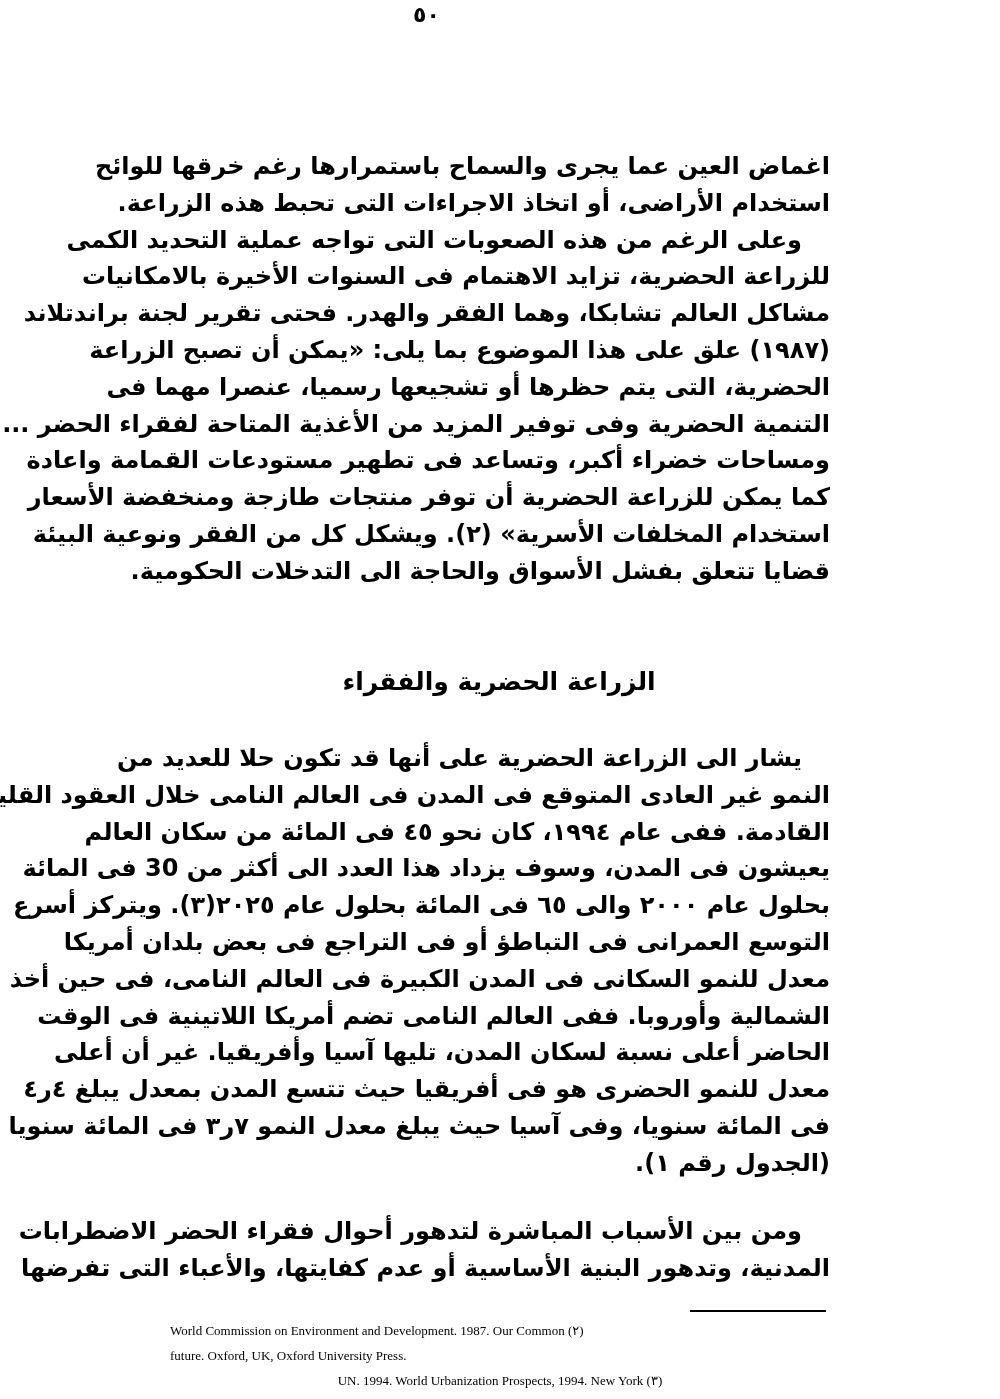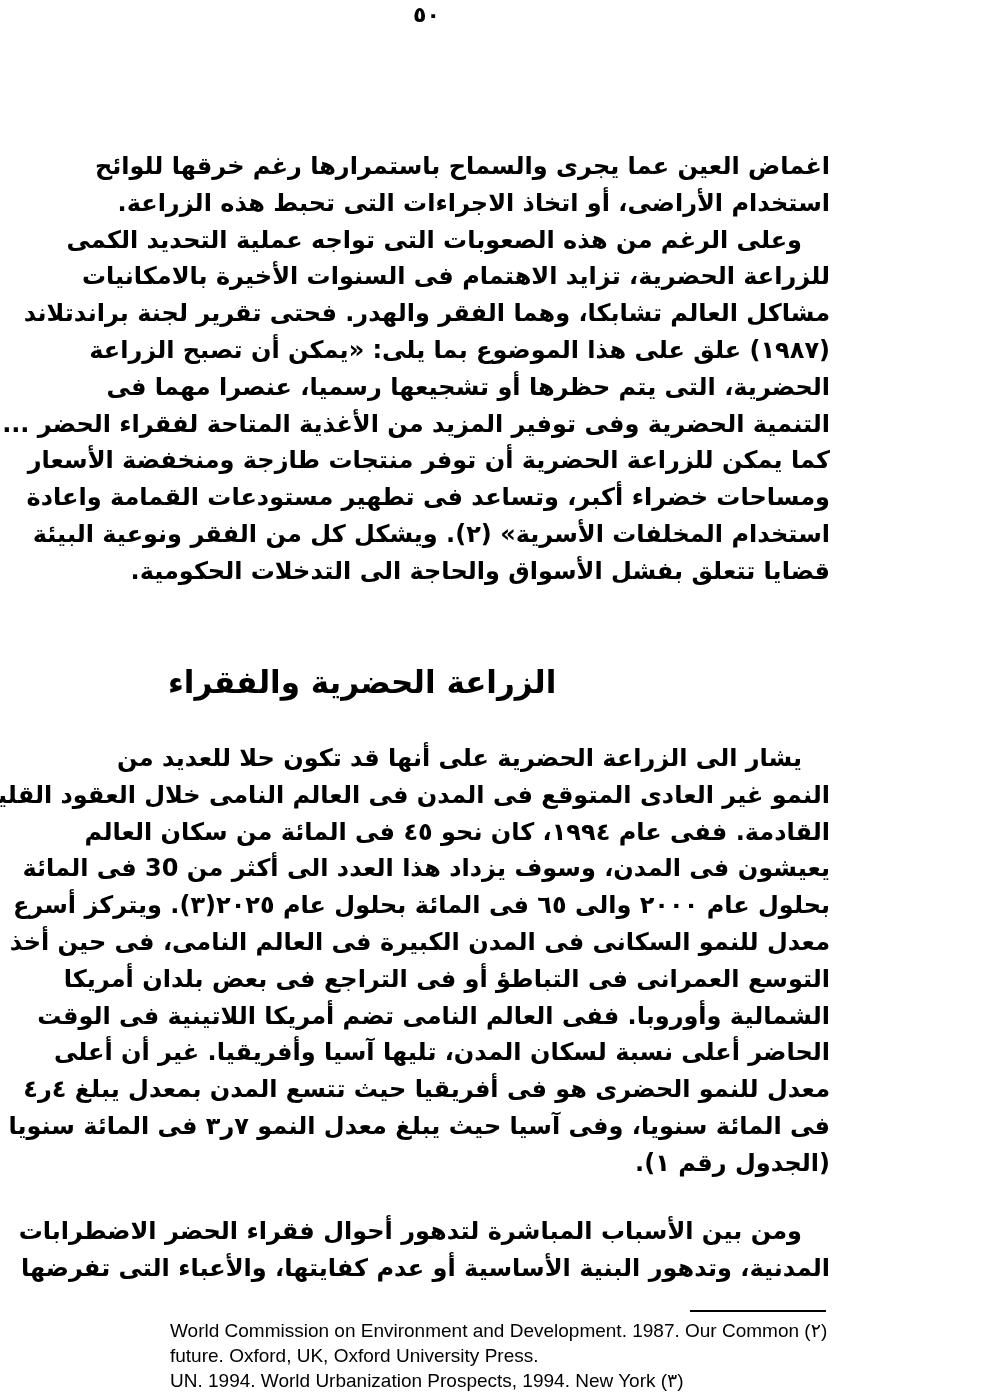--- a/index.html
+++ b/index.html
@@ -53,84 +53,84 @@
     }
     .block-1 { top: 148px; }
     .block-2 { top: 740px; }
     .block-3 { top: 1213px; }
     .heading {
       position: absolute;
       top: 664px;
       left: 168px;
       width: 662px;
       direction: rtl;
-      text-align: left;
+      text-align: center;
       font-family: "DejaVu Sans", sans-serif;
       font-weight: bold;
-      font-size: 31px;
+      font-size: 25px;
       line-height: 36px;
     }
     .footnote-rule {
       position: absolute;
       top: 1310px;
       left: 690px;
       width: 136px;
       height: 2px;
       background: #000000;
     }
     .footnotes {
       position: absolute;
       top: 1318px;
       left: 170px;
       width: 660px;
-      font-family: Liberation Sans, sans-serif;
-      font-size: 19px;
+      font-family: Liberation Serif, serif;
+      font-size: 13px;
       line-height: 25px;
     }
     .fn-line {
       display: block;
       white-space: nowrap;
     }
     .fn-line.rtl-align {
-      text-align: left;
+      text-align: center;
     }
     .fn-line.ltr-align {
       text-align: left;
     }
   </style>
 </head>
 <body>
 
 <div class="page-number">٥٠</div>
 
 <div class="text-block block-1">
   <span class="line">اغماض العين عما يجرى والسماح باستمرارها رغم خرقها للوائح</span>
   <span class="line last">استخدام الأراضى، أو اتخاذ الاجراءات التى تحبط هذه الزراعة.</span>
   <span class="line indent">وعلى الرغم من هذه الصعوبات التى تواجه عملية التحديد الكمى</span>
   <span class="line">للزراعة الحضرية، تزايد الاهتمام فى السنوات الأخيرة بالامكانيات</span>
   <span class="line">مشاكل العالم تشابكا، وهما الفقر والهدر. فحتى تقرير لجنة براندتلاند</span>
   <span class="line">(١٩٨٧) علق على هذا الموضوع بما يلى: «يمكن أن تصبح الزراعة</span>
   <span class="line">الحضرية، التى يتم حظرها أو تشجيعها رسميا، عنصرا مهما فى</span>
   <span class="line">التنمية الحضرية وفى توفير المزيد من الأغذية المتاحة لفقراء الحضر ...</span>
+  <span class="line">ومساحات خضراء أكبر، وتساعد فى تطهير مستودعات القمامة واعادة</span>
   <span class="line">كما يمكن للزراعة الحضرية أن توفر منتجات طازجة ومنخفضة الأسعار</span>
-  <span class="line">ومساحات خضراء أكبر، وتساعد فى تطهير مستودعات القمامة واعادة</span>
   <span class="line">استخدام المخلفات الأسرية» (٢). ويشكل كل من الفقر ونوعية البيئة</span>
   <span class="line last">قضايا تتعلق بفشل الأسواق والحاجة الى التدخلات الحكومية.</span>
 </div>
 
 <div class="heading">الزراعة الحضرية والفقراء</div>
 
 <div class="text-block block-2">
   <span class="line indent">يشار الى الزراعة الحضرية على أنها قد تكون حلا للعديد من</span>
   <span class="line">النمو غير العادى المتوقع فى المدن فى العالم النامى خلال العقود القليلة</span>
   <span class="line">القادمة. ففى عام ١٩٩٤، كان نحو ٤٥ فى المائة من سكان العالم</span>
   <span class="line">يعيشون فى المدن، وسوف يزداد هذا العدد الى أكثر من 30 فى المائة</span>
   <span class="line">بحلول عام ٢٠٠٠ والى ٦٥ فى المائة بحلول عام ٢٠٢٥(٣). ويتركز أسرع</span>
+  <span class="line">التوسع العمرانى فى التباطؤ أو فى التراجع فى بعض بلدان أمريكا</span>
   <span class="line">معدل للنمو السكانى فى المدن الكبيرة فى العالم النامى، فى حين أخذ</span>
-  <span class="line">التوسع العمرانى فى التباطؤ أو فى التراجع فى بعض بلدان أمريكا</span>
   <span class="line">الشمالية وأوروبا. ففى العالم النامى تضم أمريكا اللاتينية فى الوقت</span>
   <span class="line">الحاضر أعلى نسبة لسكان المدن، تليها آسيا وأفريقيا. غير أن أعلى</span>
   <span class="line">معدل للنمو الحضرى هو فى أفريقيا حيث تتسع المدن بمعدل يبلغ ٤ر٤</span>
   <span class="line">فى المائة سنويا، وفى آسيا حيث يبلغ معدل النمو ٧ر٣ فى المائة سنويا</span>
   <span class="line last">(الجدول رقم ١).</span>
 </div>
 
 <div class="text-block block-3">
   <span class="line indent">ومن بين الأسباب المباشرة لتدهور أحوال فقراء الحضر الاضطرابات</span>
   <span class="line">المدنية، وتدهور البنية الأساسية أو عدم كفايتها، والأعباء التى تفرضها</span>

